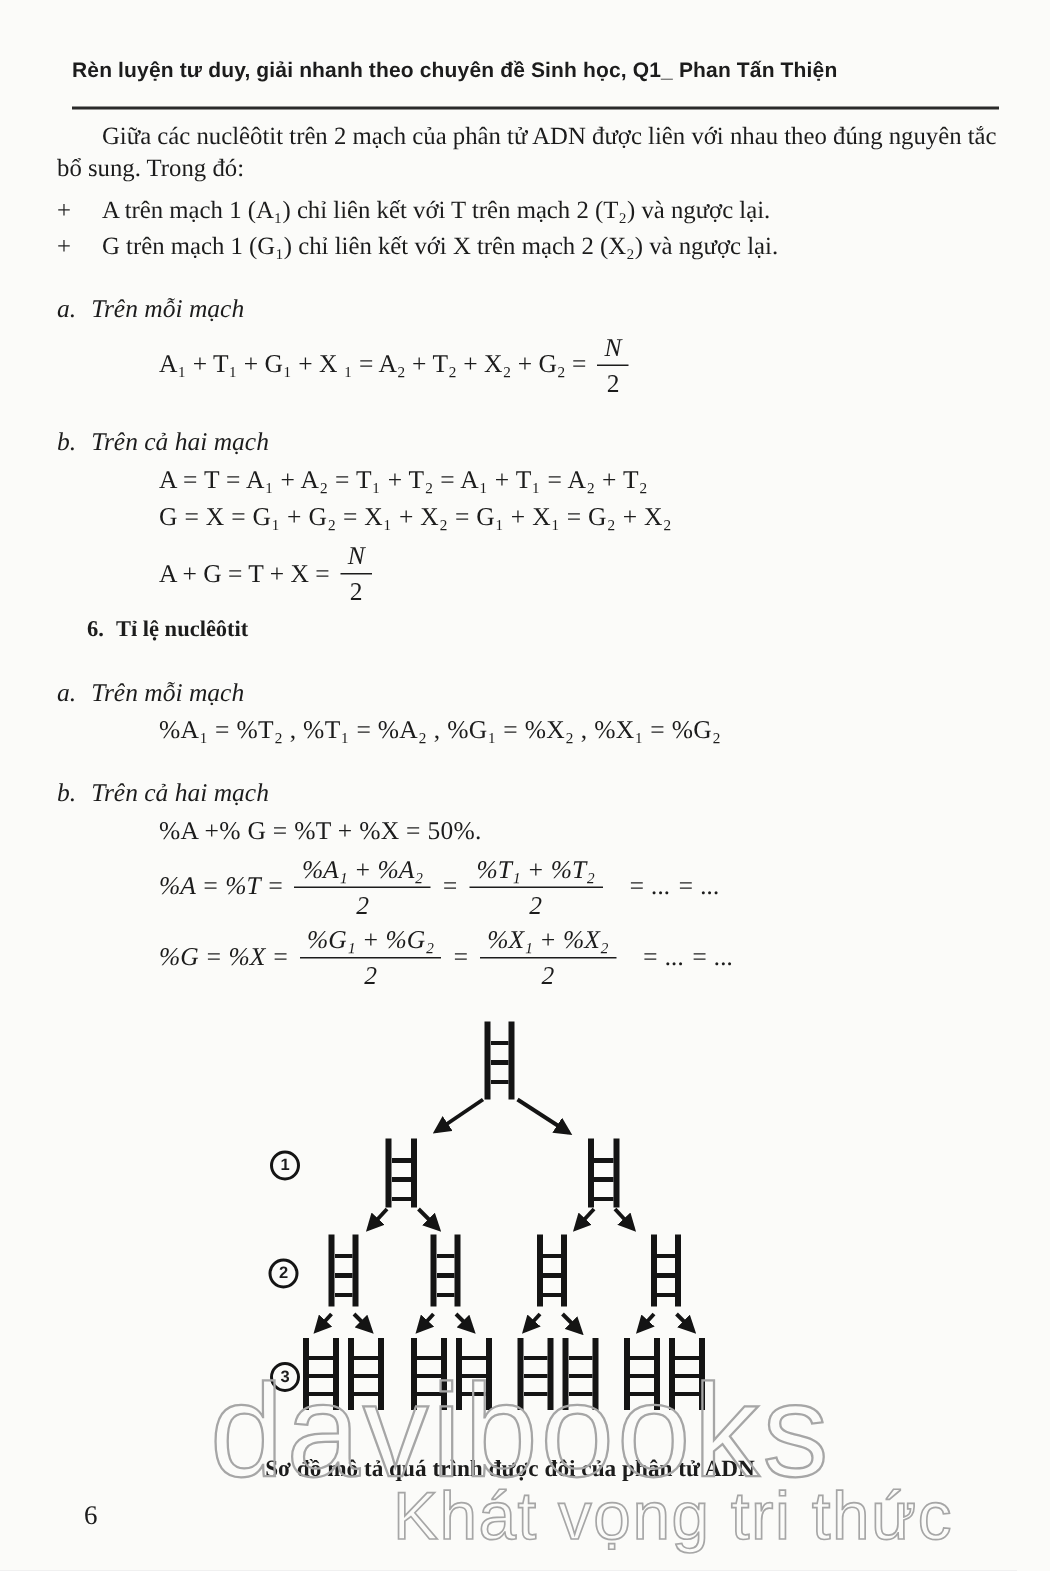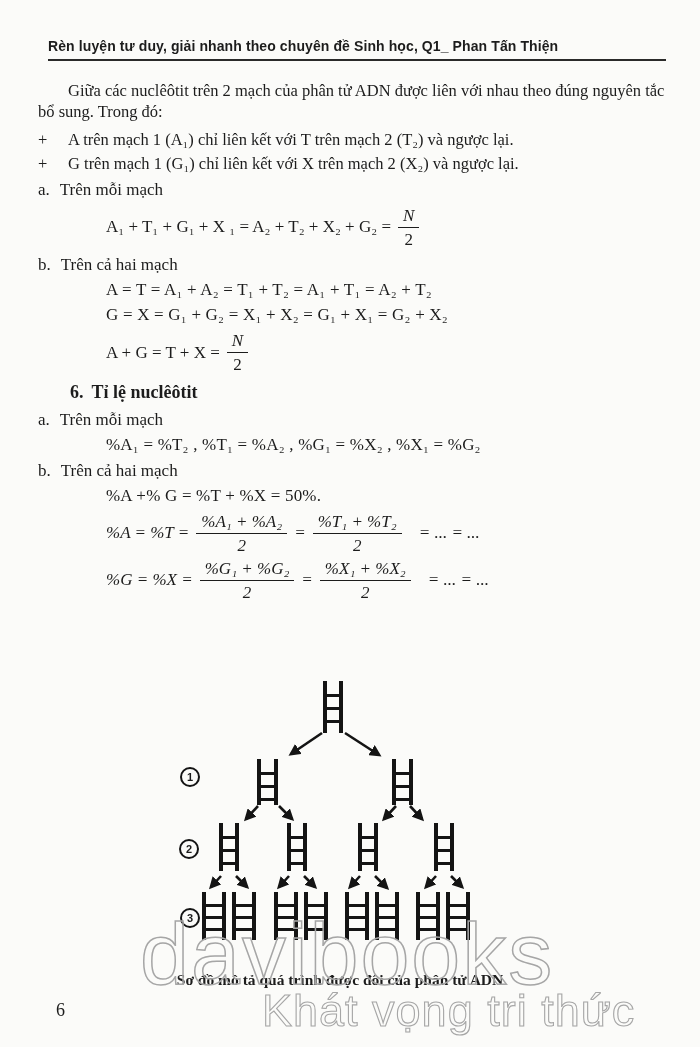--- a/index.html
+++ b/index.html
@@ -1,35 +1,35 @@
 <!DOCTYPE html>
 <html><head>
 <meta charset="utf-8">
 <style>
   html,body{margin:0;padding:0;background:#e8e8e8;}
   .page{position:relative;width:700px;height:1047px;background:#fbfbf9;overflow:hidden;
         font-family:"Liberation Serif","DejaVu Serif",serif;color:#1c1c1c;}
   
   .header{position:absolute;top:38px;left:48px;right:34px;border-bottom:2px solid #2a2a2a;
-          padding-bottom:5px;font-family:"Liberation Sans","DejaVu Sans",sans-serif;
+          padding-bottom:17px;font-family:"Liberation Sans","DejaVu Sans",sans-serif;
           font-weight:bold;font-size:14px;letter-spacing:0.1px;}
   
   .content{position:absolute;top:76px;left:38px;width:636px;font-size:16.5px;line-height:1.3;}
   .intro{margin:4px 0 6px;text-indent:30px;}
   .bullet{display:flex;margin:3px 0;}
   .bmark{width:30px;flex:none;}
-  .slabel{margin:4px 0 2px;font-size:17px;}
+  .slabel{font-style:italic;margin:20px 0 2px;font-size:17px;}
   .slabel .lt{margin-right:10px;}
   .fline{margin:3px 0 3px 68px;font-size:17px;letter-spacing:0.2px;}
   .fracrow{display:flex;align-items:center;margin:6px 0 6px 68px;font-size:17px;}
   .fracrow.mi,.fracrow.mi .frac{font-style:italic;}
   .frac{display:inline-block;text-align:center;vertical-align:middle;margin:0 7px;}
   .frac .num{display:block;padding:0 5px 3px;line-height:1;}
   .frac .den{display:block;border-top:1.6px solid #1c1c1c;padding-top:3px;line-height:1;}
-  .h6{font-weight:bold;margin:8px 0 2px 32px;font-size:18px;}
+  .h6{font-weight:bold;margin:8px 0 2px 20px;font-size:15px;}
   .h6 .lt{margin-right:8px;}
   .h2roman{font-weight:bold;margin:10px 0 0 16px;font-size:16.5px;letter-spacing:0.2px;}
   .gap{margin-left:10px;}
   
   .diagram{position:absolute;top:675px;left:0;width:700px;height:340px;}
   .ladder{position:absolute;border-left:4px solid #141414;border-right:4px solid #141414;
           padding:4px 0;background-clip:content-box;
           background-image:repeating-linear-gradient(to bottom,#141414 0 3px,transparent 3px var(--s,13px));}
   .arrows{position:absolute;top:0;left:0;}
   .stepnum{position:absolute;width:16px;height:16px;border:2px solid #141414;border-radius:50%;

